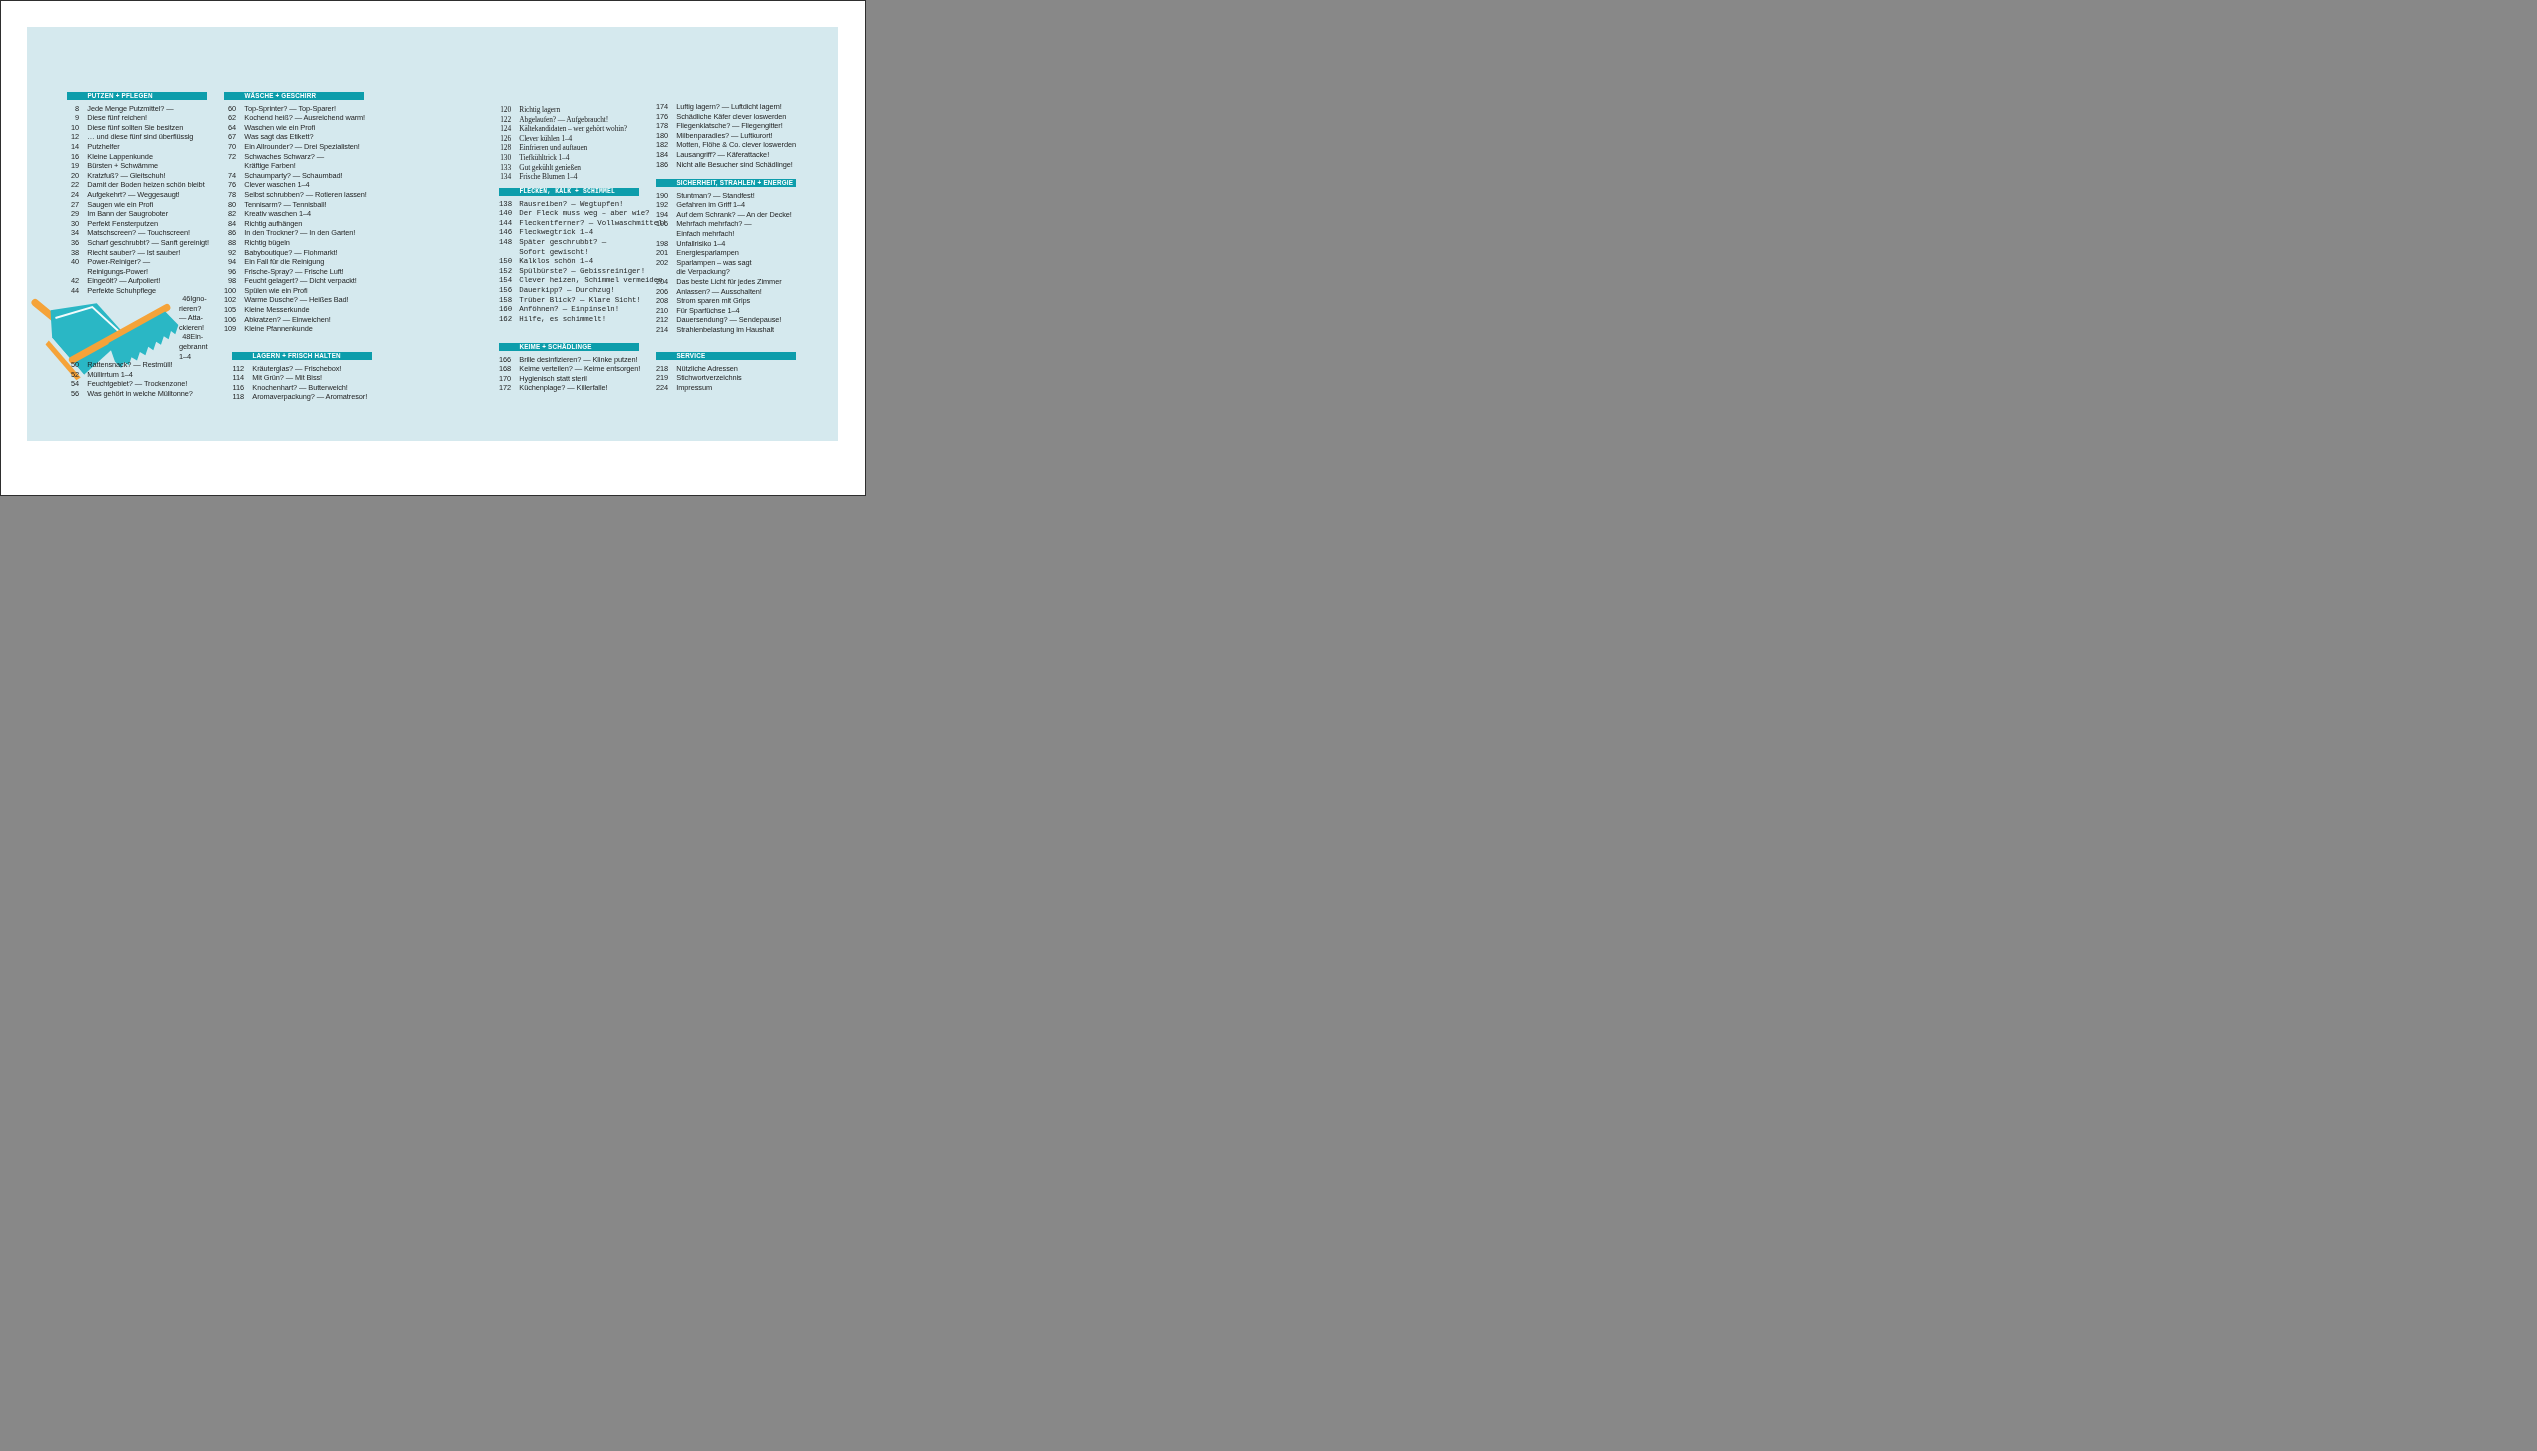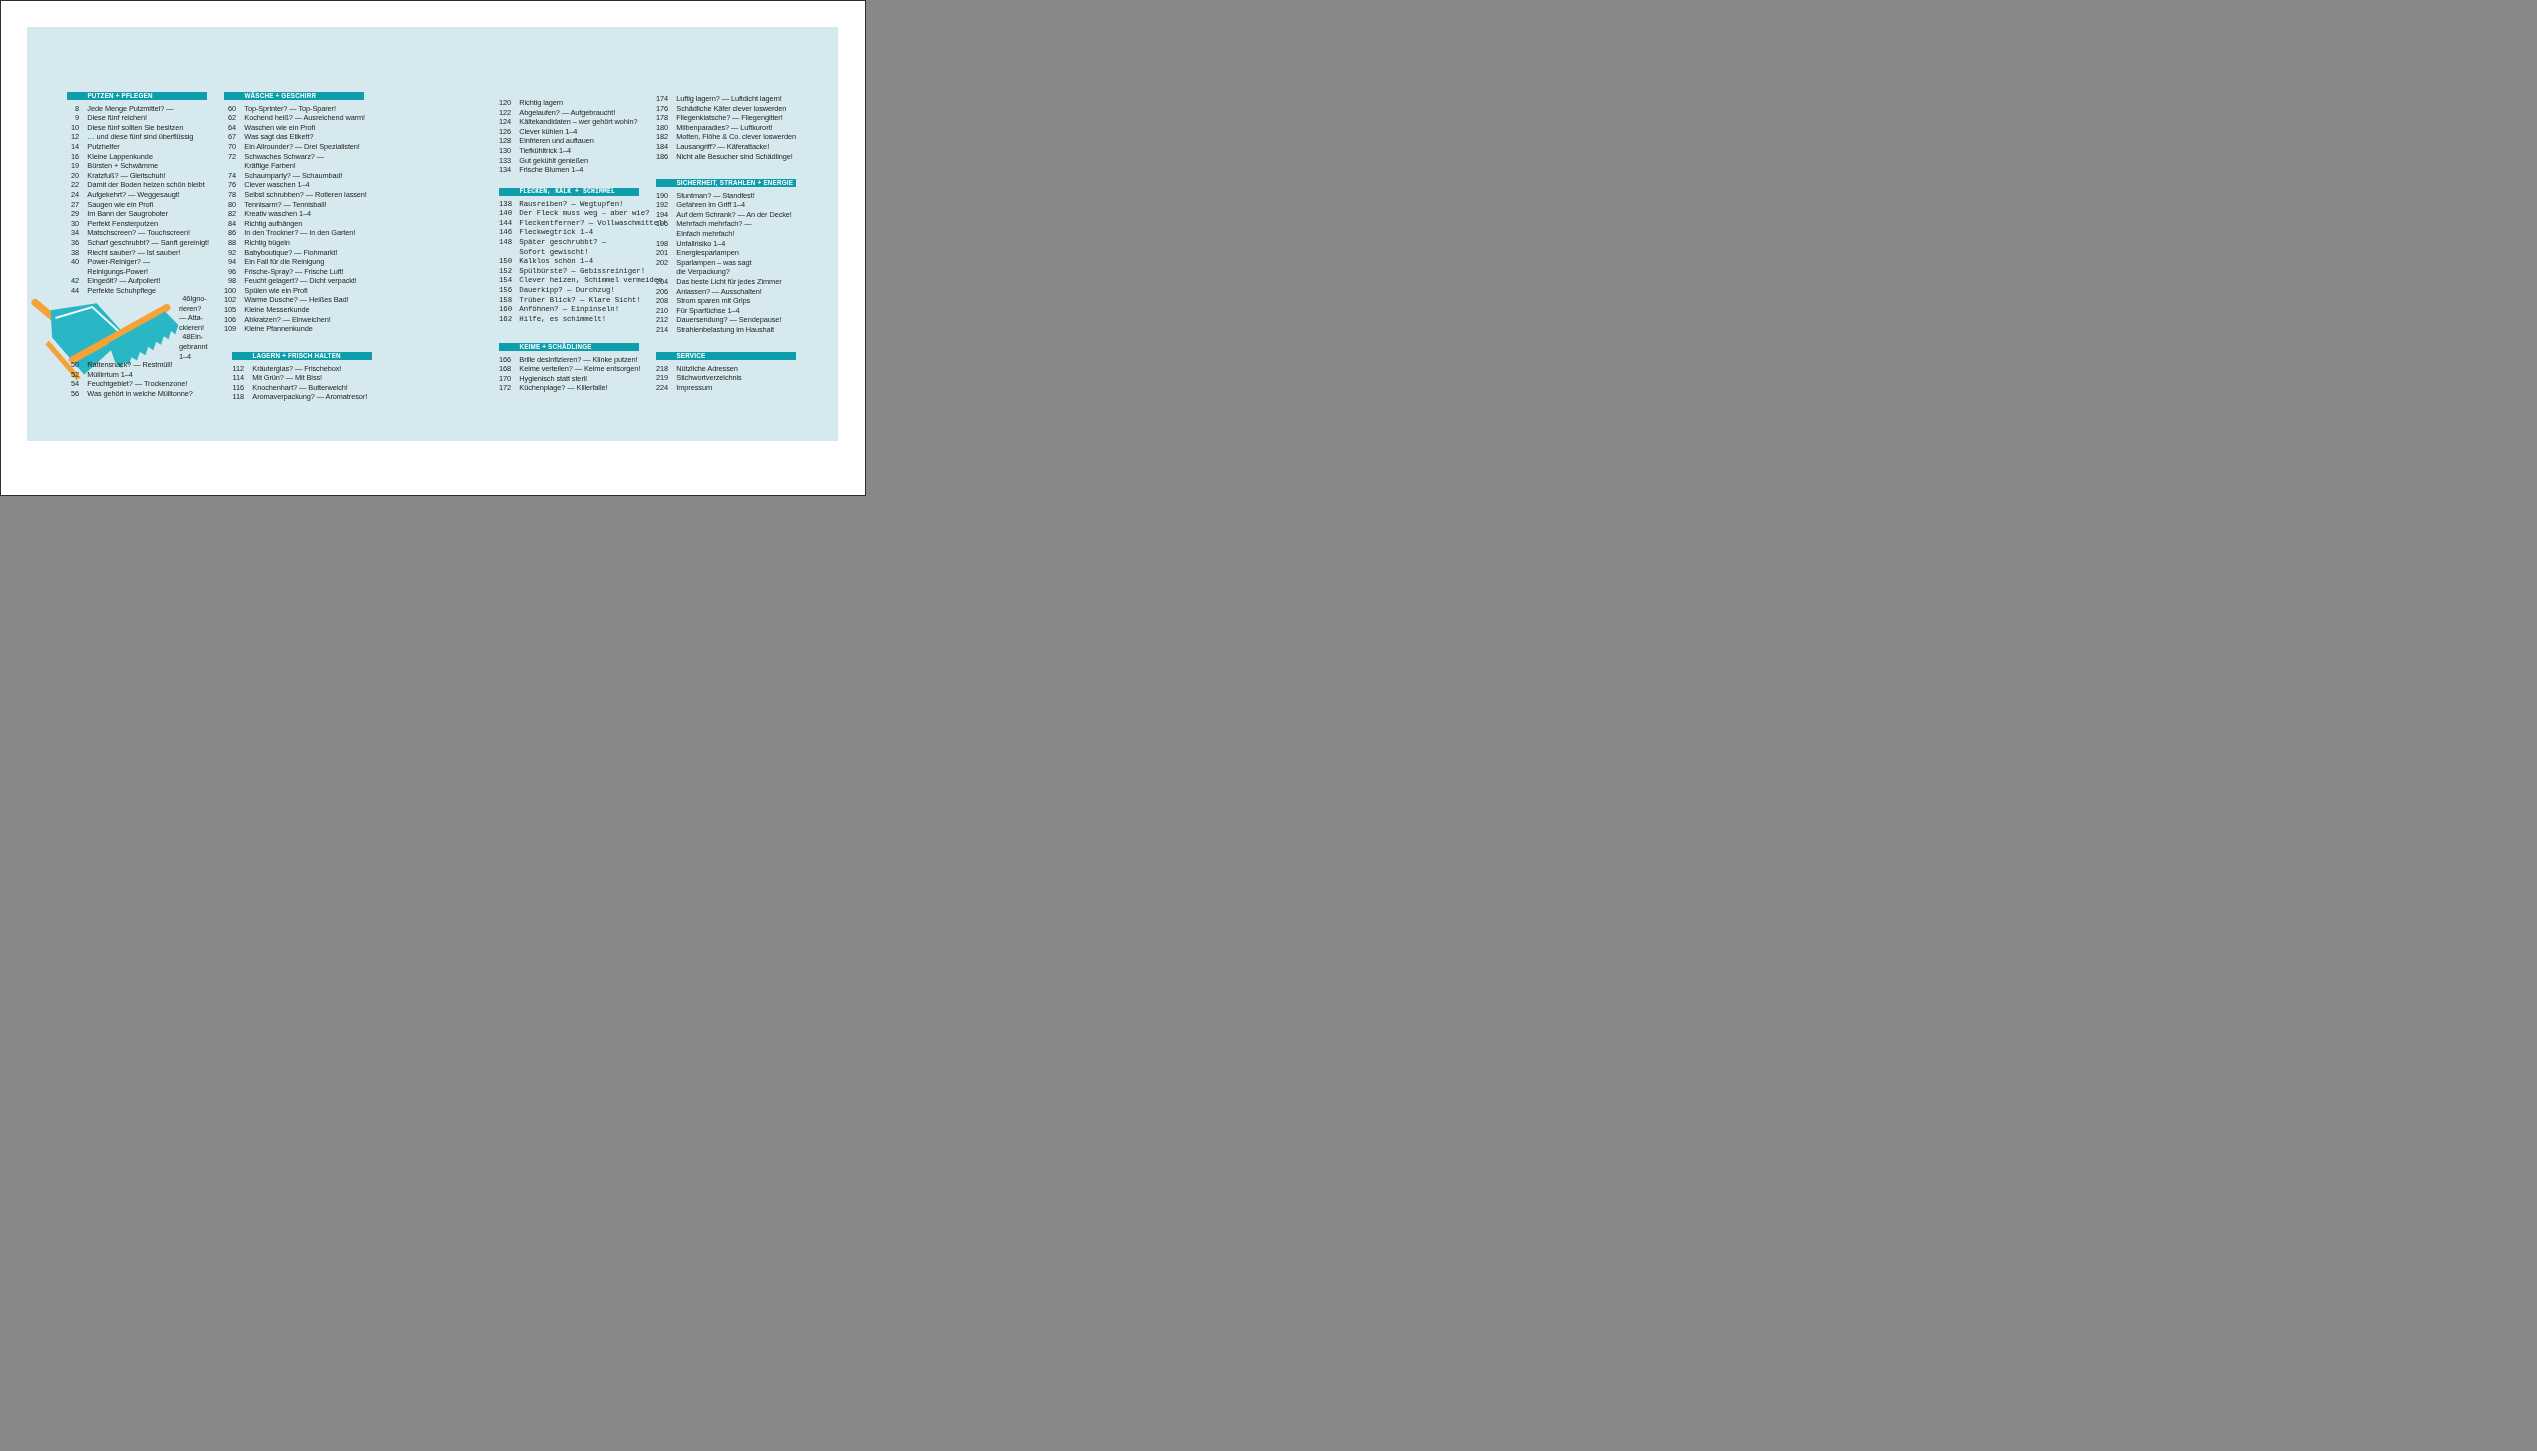--- a/index.html
+++ b/index.html
@@ -283,21 +283,21 @@
     <span class="title">Knochenhart? — Butterweich!</span>
   </div>
           <div class="row">
     <span class="num">118</span>
     <span class="title">Aromaverpackung? — Aromatresor!</span>
   </div>
         </div>
   </section>
       <section class="toc-section" style="left: 498px; top: 93px;">
 
-    <div class="rows" style="margin-top: 4px;">
+    <div class="rows" style="margin-top: 11px; font-family: Liberation Serif, serif;">
           <div class="row">
     <span class="num">120</span>
     <span class="title">Richtig lagern</span>
   </div>
           <div class="row">
     <span class="num">122</span>
     <span class="title">Abgelaufen? — Aufgebraucht!</span>
   </div>
           <div class="row">
     <span class="num">124</span>
@@ -402,21 +402,21 @@
     <span class="title">Hygienisch statt steril</span>
   </div>
           <div class="row">
     <span class="num">172</span>
     <span class="title">Küchenplage? — Killerfalle!</span>
   </div>
         </div>
   </section>
       <section class="toc-section" style="left: 655px; top: 93px;">
 
-    <div class="rows" style="margin-top: 0px;">
+    <div class="rows" style="margin-top: 8px;">
           <div class="row">
     <span class="num">174</span>
     <span class="title">Luftig lagern? — Luftdicht lagern!</span>
   </div>
           <div class="row">
     <span class="num">176</span>
     <span class="title">Schädliche Käfer clever loswerden</span>
   </div>
           <div class="row">
     <span class="num">178</span>

